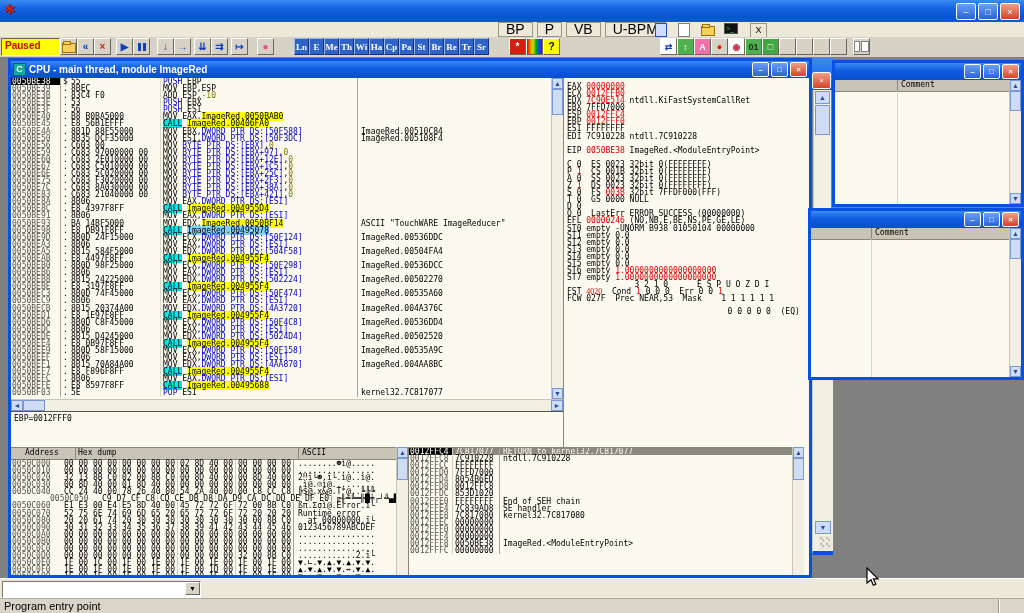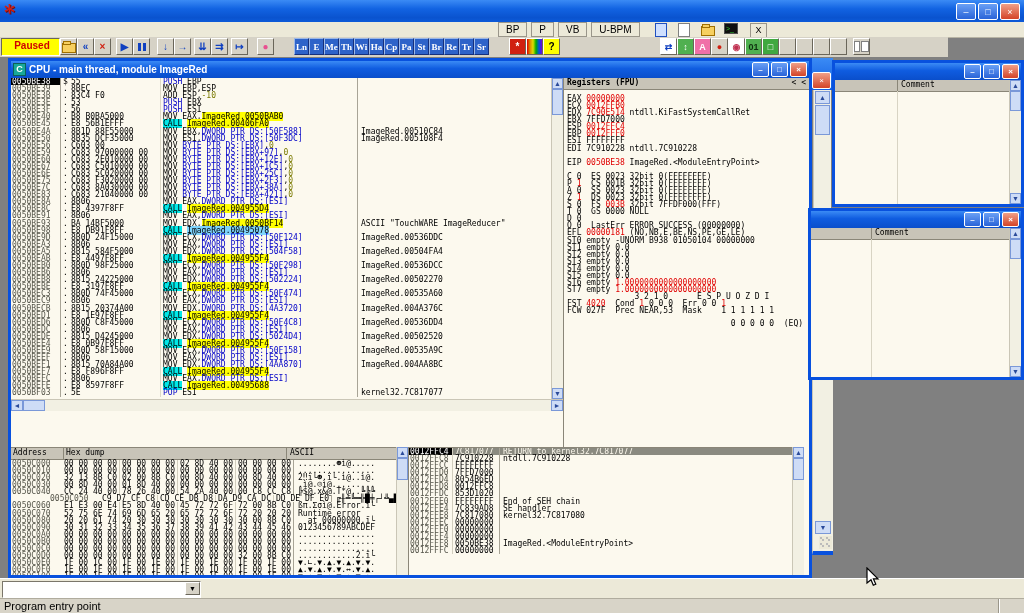--- a/index.html
+++ b/index.html
@@ -14,27 +14,27 @@
   .winbtns{position:absolute;right:4px;top:3px;display:flex;gap:2px;}
   .wb{width:18px;height:15px;border:1px solid #fff;border-radius:2px;color:#fff;font-size:9px;
     display:flex;align-items:center;justify-content:center;
     background:linear-gradient(180deg,#6aa0f5,#2a64d8);}
   .wb.close{background:linear-gradient(180deg,#f0a088,#d44428);}
   .menubar{position:absolute;left:0;top:22px;width:1024px;height:15px;background:#ECE9D8;
     border-bottom:1px solid #b8b4a4;font-size:11px;display:flex;align-items:center;}
   .mitem{padding:0 6px;height:15px;line-height:15px;color:#000;}
   .pmenu{position:absolute;left:498px;top:0;display:flex;height:15px;}
   .pbtn{border:1px solid #9a968a;background:#ECE9D8;padding:0 7px;margin-right:4px;
-    height:13px;line-height:13px;font-size:10px;}
+    height:13px;line-height:13px;font-size:14px;}
   .micons{position:absolute;left:655px;top:1px;display:flex;gap:7px;}
   .mic{width:16px;height:12px;position:relative;}
   .mx{position:absolute;left:750px;top:1px;width:15px;height:13px;border:1px solid #9a968a;
     font-size:9px;text-align:center;line-height:12px;background:#ECE9D8;}
-  .toolbar{position:absolute;left:0;top:37px;width:948px;height:20px;background:#D6D2C6;
-    border-bottom:1px solid #9a968a;text-align:center;}
+  .toolbar{position:absolute;left:0;top:37px;width:1024px;height:20px;background:#D6D2C6;
+    border-bottom:1px solid #9a968a;}
   .paused{position:absolute;left:1px;top:1px;width:54px;height:15px;background:#FFFF00;
     color:#D00000;font-weight:bold;font-size:10px;padding:1px 0 0 3px;
     border:1px solid;border-color:#6a665a #fff #fff #6a665a;}
   .tbrow{position:absolute;left:60px;top:1px;display:flex;align-items:flex-start;}
   .tb{width:17px;height:17px;border:1px solid;border-color:#fff #6a665a #6a665a #fff;
     background:#D6D2C6;display:flex;align-items:center;justify-content:center;
     font-size:10px;color:#1040C0;font-weight:bold;box-sizing:border-box;}
   .lb{width:15px;height:17px;background:#2E63C9;color:#fff;box-sizing:border-box;
     font-family:"Liberation Serif",serif;font-size:9px;font-weight:bold;
     border:1px solid;border-color:#9cb8e8 #16307c #16307c #9cb8e8;
@@ -274,69 +274,68 @@
       <div class="drow"><span class="d-a">0050BEFE</span><span class="d-m">.</span><span class="d-b">E8 8597F8FF</span><span class="d-i"><span style="background: rgb(0, 232, 232);">CALL</span><span style="color: rgb(0, 0, 0);"> </span><span style="background: rgb(255, 255, 0);">ImageRed.00495688</span></span><span class="d-c"></span></div>
       <div class="drow"><span class="d-a">0050BF03</span><span class="d-m">.</span><span class="d-b">5E</span><span class="d-i"><span style="color: rgb(0, 0, 200);">POP</span><span style="color: rgb(0, 0, 0);"> ESI</span></span><span class="d-c">kernel32.7C817077</span></div>
     </div>
   <div class="vsb" style="left:540px;top:17px;width:12px;height:321px;">
     <div class="sbtn" style="height:11px;">▲</div>
     <div class="sthumb" style="height:26px;"></div>
     <div class="sbtn" style="height:11px;position:absolute;bottom:0;width:100%;">▼</div>
   </div>
 
   <div class="pane mono" style="left:552px;top:17px;width:246px;height:369px;border-left:1px solid #8a8678;">
-    <div class="phead" style="justify-content:space-between;padding:0 3px;">
-      <b>Registers (FPU)</b>
-      <span>&lt;          &lt;</span>
-    </div>
     <div id="reg-lines" style="padding:5px 0 0 3px;">
         <div class="rline mono"><span style="color: rgb(0, 0, 0);">EAX </span><span style="color: rgb(224, 0, 0);">00000000</span></div>
         <div class="rline mono"><span style="color: rgb(0, 0, 0);">ECX </span><span style="color: rgb(224, 0, 0);">0012FFB0</span></div>
         <div class="rline mono"><span style="color: rgb(0, 0, 0);">EDX </span><span style="color: rgb(224, 0, 0);">7C90E514</span><span style="color: rgb(0, 0, 0);"> ntdll.KiFastSystemCallRet</span></div>
         <div class="rline mono"><span style="color: rgb(0, 0, 0);">EBX 7FFD7000</span></div>
         <div class="rline mono"><span style="color: rgb(0, 0, 0);">ESP </span><span style="color: rgb(224, 0, 0);">0012FFC4</span></div>
         <div class="rline mono"><span style="color: rgb(0, 0, 0);">EBP </span><span style="color: rgb(224, 0, 0);">0012FFF0</span></div>
         <div class="rline mono"><span style="color: rgb(0, 0, 0);">ESI FFFFFFFF</span></div>
         <div class="rline mono"><span style="color: rgb(0, 0, 0);">EDI 7C910228 ntdll.7C910228</span></div>
         <div class="rline mono"><span style="color: rgb(0, 0, 0);"></span></div>
         <div class="rline mono"><span style="color: rgb(0, 0, 0);">EIP </span><span style="color: rgb(224, 0, 0);">0050BE38</span><span style="color: rgb(0, 0, 0);"> ImageRed.&lt;ModuleEntryPoint&gt;</span></div>
         <div class="rline mono"><span style="color: rgb(0, 0, 0);"></span></div>
         <div class="rline mono"><span style="color: rgb(0, 0, 0);">C 0  ES 0023 32bit 0(FFFFFFFF)</span></div>
         <div class="rline mono"><span style="color: rgb(0, 0, 0);">P </span><span style="color: rgb(224, 0, 0);">1</span><span style="color: rgb(0, 0, 0);">  CS 001B 32bit 0(FFFFFFFF)</span></div>
         <div class="rline mono"><span style="color: rgb(0, 0, 0);">A 0  SS 0023 32bit 0(FFFFFFFF)</span></div>
         <div class="rline mono"><span style="color: rgb(0, 0, 0);">Z </span><span style="color: rgb(224, 0, 0);">1</span><span style="color: rgb(0, 0, 0);">  DS 0023 32bit 0(FFFFFFFF)</span></div>
         <div class="rline mono"><span style="color: rgb(0, 0, 0);">S 0  FS </span><span style="color: rgb(224, 0, 0);">003B</span><span style="color: rgb(0, 0, 0);"> 32bit 7FFDF000(FFF)</span></div>
         <div class="rline mono"><span style="color: rgb(0, 0, 0);">T 0  GS 0000 NULL</span></div>
         <div class="rline mono"><span style="color: rgb(0, 0, 0);">D 0</span></div>
         <div class="rline mono"><span style="color: rgb(0, 0, 0);">O 0  LastErr ERROR_SUCCESS (00000000)</span></div>
-        <div class="rline mono"><span style="color: rgb(0, 0, 0);">EFL </span><span style="color: rgb(224, 0, 0);">00000181</span><span style="color: rgb(0, 0, 0);"> (NO,NB,E,BE,NS,PE,GE,LE)</span></div>
+        <div class="rline mono"><span style="color: rgb(0, 0, 0);">EFL </span><span style="color: rgb(224, 0, 0);">00000246</span><span style="color: rgb(0, 0, 0);"> (NO,NB,E,BE,NS,PE,GE,LE)</span></div>
         <div class="rline mono"><span style="color: rgb(0, 0, 0);">ST0 empty -UNORM B938 01050104 00000000</span></div>
         <div class="rline mono"><span style="color: rgb(0, 0, 0);">ST1 empty 0.0</span></div>
         <div class="rline mono"><span style="color: rgb(0, 0, 0);">ST2 empty 0.0</span></div>
         <div class="rline mono"><span style="color: rgb(0, 0, 0);">ST3 empty 0.0</span></div>
         <div class="rline mono"><span style="color: rgb(0, 0, 0);">ST4 empty 0.0</span></div>
         <div class="rline mono"><span style="color: rgb(0, 0, 0);">ST5 empty 0.0</span></div>
         <div class="rline mono"><span style="color: rgb(0, 0, 0);">ST6 empty </span><span style="color: rgb(224, 0, 0);">1.0000000000000000000</span></div>
         <div class="rline mono"><span style="color: rgb(0, 0, 0);">ST7 empty </span><span style="color: rgb(224, 0, 0);">1.0000000000000000000</span></div>
         <div class="rline mono"><span style="color: rgb(0, 0, 0);">              3 2 1 0      E S P U O Z D I</span></div>
-        <div class="rline mono"><span style="color: rgb(0, 0, 0);">FST </span><span style="color: rgb(224, 0, 0);">4020</span><span style="color: rgb(0, 0, 0);">  Cond </span><span style="color: rgb(224, 0, 0);">1</span><span style="color: rgb(0, 0, 0);"> 0 0 0  Err 0 0 </span><span style="color: rgb(224, 0, 0);">1</span><span style="color: rgb(0, 0, 0); margin-top: 20px;"> 0 0 0 0 0  (EQ)</span></div>
+        <div class="rline mono"><span style="color: rgb(0, 0, 0);">FST </span><span style="color: rgb(224, 0, 0); font-family: Liberation Serif, serif;">4020</span><span style="color: rgb(0, 0, 0);">  Cond </span><span style="color: rgb(224, 0, 0);">1</span><span style="color: rgb(0, 0, 0);"> 0 0 0  Err 0 0 </span><span style="color: rgb(224, 0, 0);">1</span><span style="color: rgb(0, 0, 0); margin-top: 20px;"> 0 0 0 0 0  (EQ)</span></div>
         <div class="rline mono"><span style="color: rgb(0, 0, 0);">FCW 027F  Prec NEAR,53  Mask    1 1 1 1 1 1</span></div>
       </div>
   </div>
 
   <div class="hsb" style="left:0;top:338px;width:552px;height:12px;border-top:1px solid #cac6b6;">
     <div class="sbtn" style="width:12px;height:11px;float:left;">◄</div>
     <div class="sthumb" style="width:22px;height:11px;float:left;"></div>
     <div class="sbtn" style="width:12px;height:11px;float:right;">►</div>
   </div>
 
+  <div class="pane mono" style="left:0;top:350px;width:552px;height:36px;border-top:1px solid #55554a;padding:2px 0 0 3px;">
+    <span>EBP=0012FFF0</span>
+  </div>
 
   <div class="pane mono" style="left:0;top:386px;width:385px;height:128px;border-top:1px solid #8a8678;">
     <div class="phead">
-      <span style="width:50px;padding-left:2px;">Address</span>
+      <span style="width:50px;padding-left:14px;">Address</span>
       <span style="width:220px;border-left:1px solid #8a8678;padding-left:2px;">Hex dump</span>
       <span style="flex:1;border-left:1px solid #8a8678;padding-left:3px;">ASCII</span>
     </div>
     <div id="dump-rows">
         <div class="hrow"><span class="d-a" style="border-right: none; width: 50px;">0050C000</span><span class="hg">00 00 00 00</span><span class="hg">00 00 00 00</span><span class="hg">02 8D 40 00</span><span class="hg">00 00 00 00</span><span class="ha">........☻ì@.....</span></div>
         <div class="hrow"><span class="d-a" style="border-right: none; width: 50px;">0050C010</span><span class="hg">00 00 00 00</span><span class="hg">00 00 00 00</span><span class="hg">00 00 00 00</span><span class="hg">00 00 00 00</span><span class="ha">................</span></div>
         <div class="hrow"><span class="d-a" style="border-right: none; width: 50px;">0050C020</span><span class="hg">32 13 8B C0</span><span class="hg">02 00 8B C0</span><span class="hg">00 8D 40 00</span><span class="hg">00 8D 40 00</span><span class="ha">2‼ï└☻.ï└.ì@..ì@.</span></div>
         <div class="hrow"><span class="d-a" style="border-right: none; width: 50px;">0050C030</span><span class="hg">00 8D 40 00</span><span class="hg">01 8D 40 00</span><span class="hg">00 00 00 00</span><span class="hg">00 00 00 00</span><span class="ha">.ì@.☺ì@.........</span></div>
         <div class="hrow"><span class="d-a" style="border-right: none; width: 50px;">0050C040</span><span class="hg">CC 24 40 00</span><span class="hg">78 26 40 00</span><span class="hg">54 2A 40 00</span><span class="hg">00 C8 CC C8</span><span class="ha">╠$@.x&amp;@.T*@..╚╠╚</span></div>
         <div class="hrow"><span class="d-a" style="border-right: none; width: 50px; margin-left: 38px;">0050C050</span><span class="hg">C9 D7 CF C8</span><span class="hg">CD CE DB D8</span><span class="hg">DA D9 CA DC</span><span class="hg">DD DE DF E0</span><span class="ha">╔╫╧╚═╬█╪┌┘╩▄▌▐▀α</span></div>

